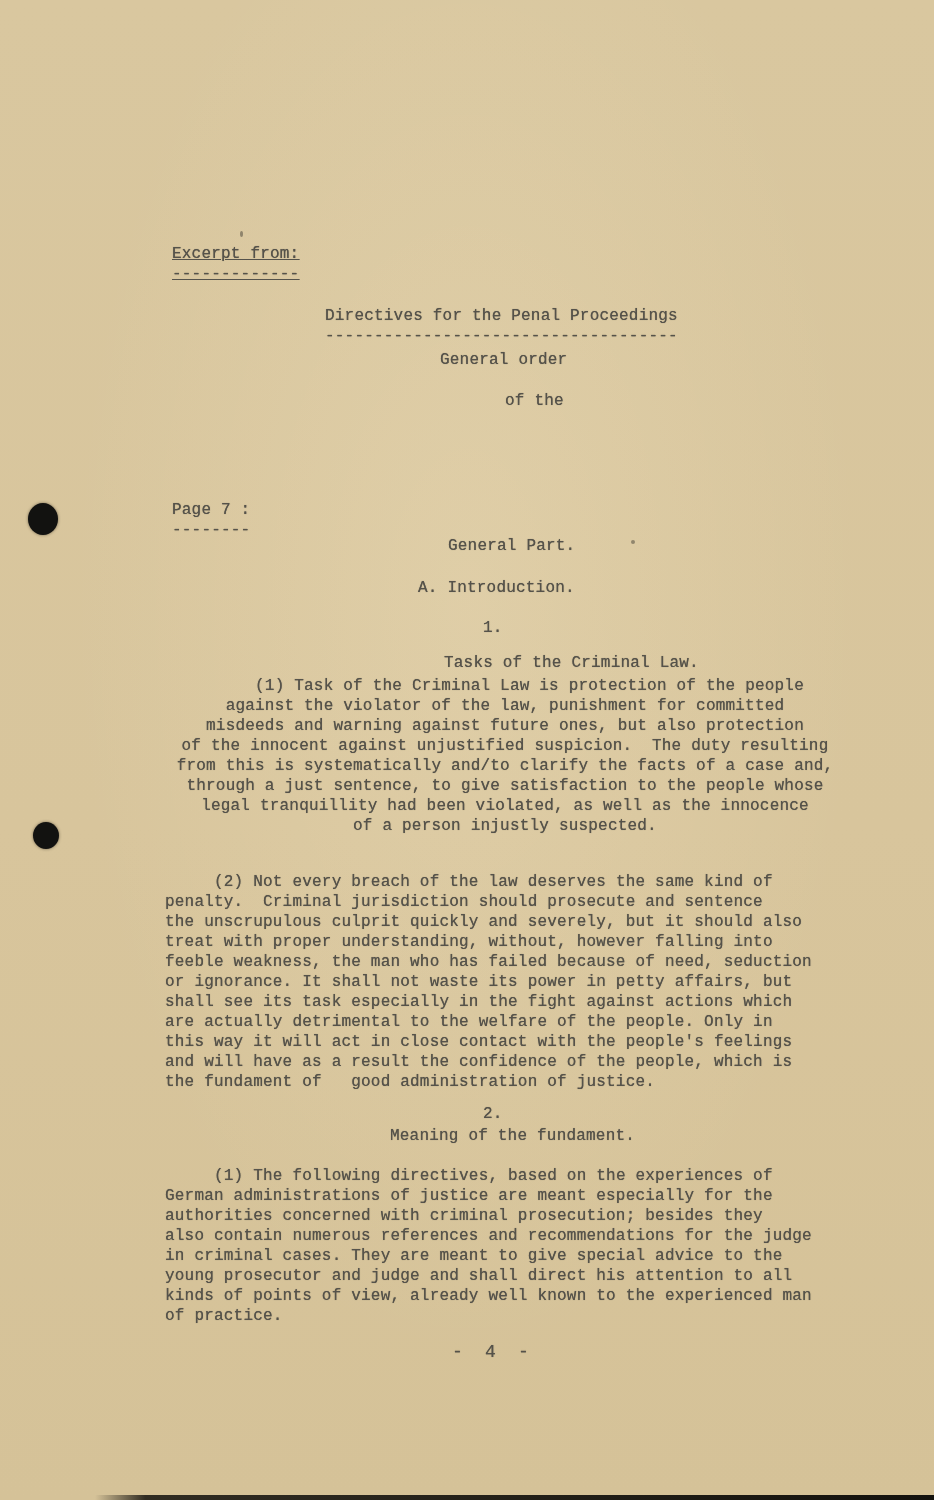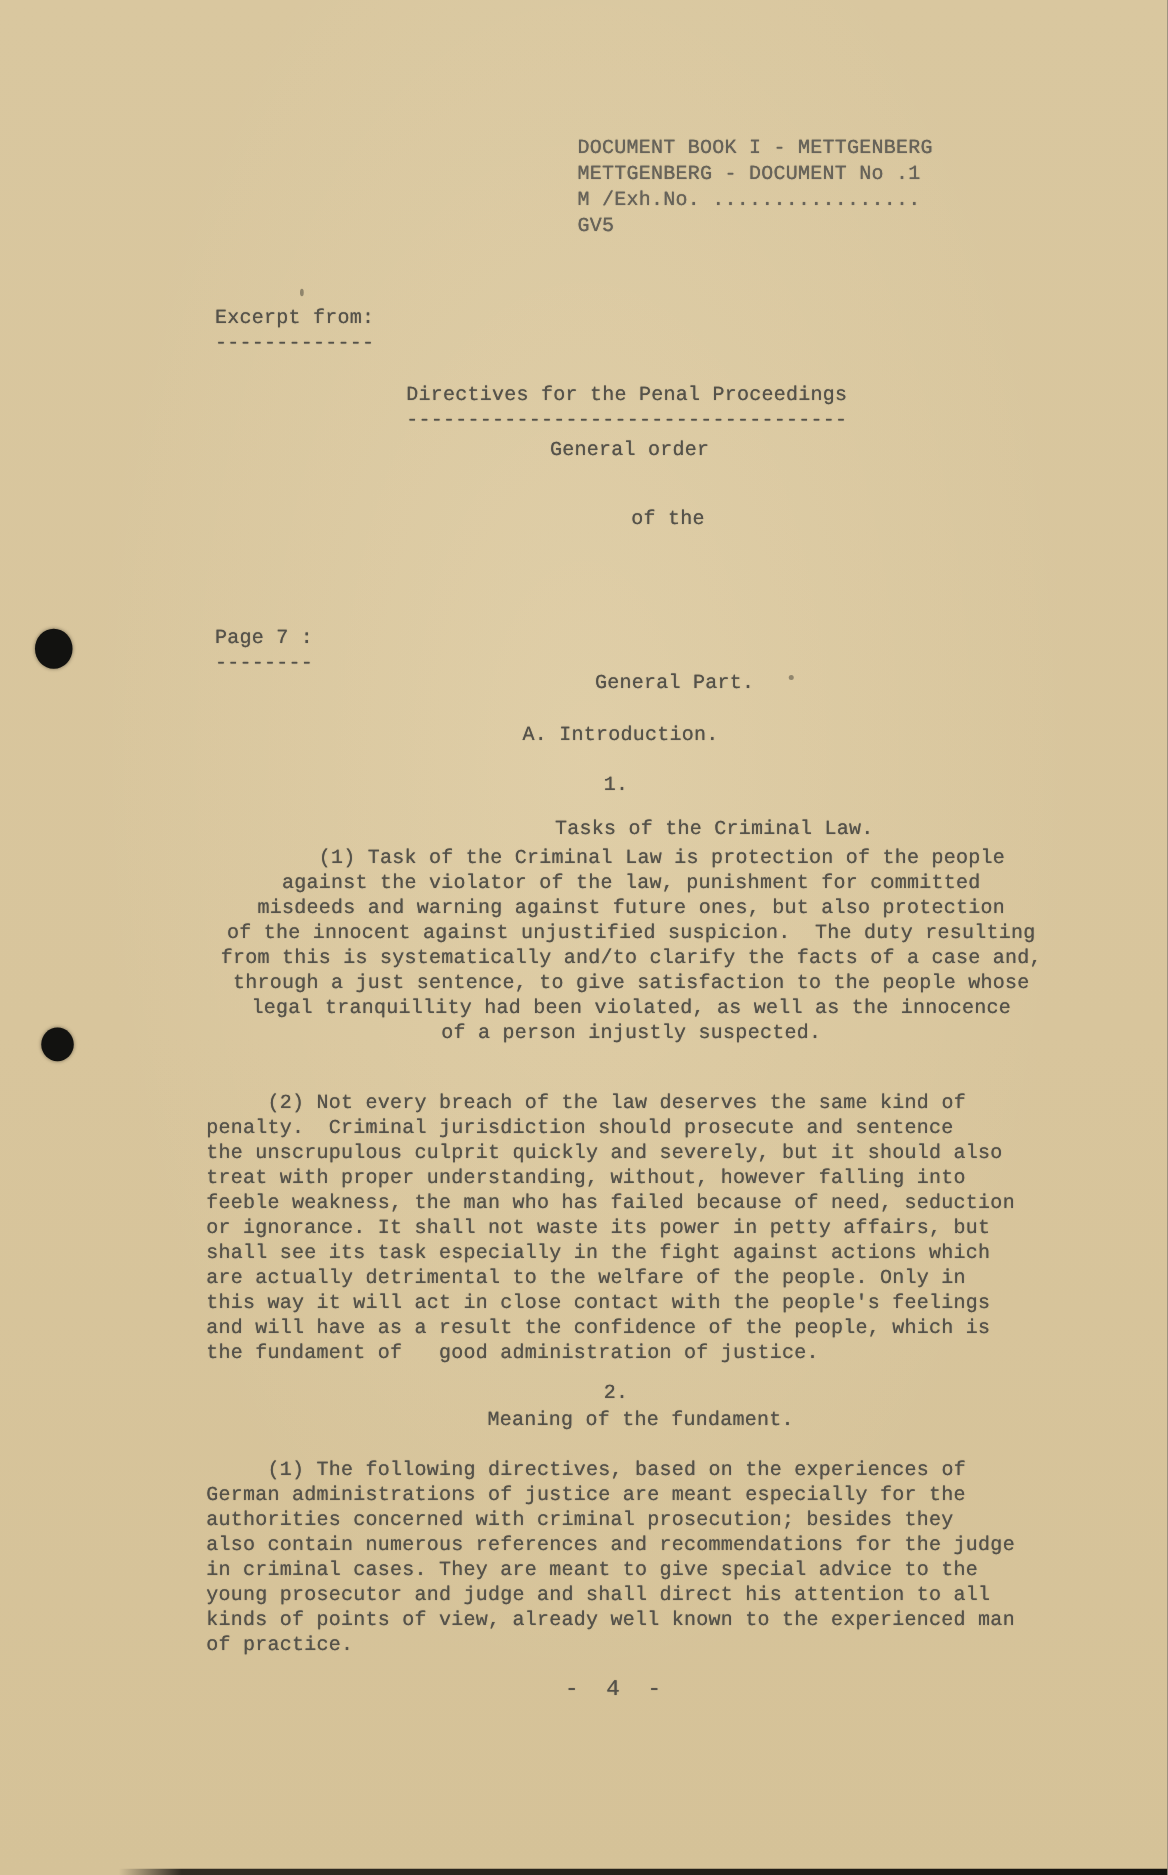--- a/index.html
+++ b/index.html
@@ -40,40 +40,36 @@
   .speck{ position:absolute; background:rgba(70,66,56,0.5); border-radius:50%; }
 </style>
 </head>
 <body>
 
 <div class="page">
 
   <div class="hole hole-1"></div>
   <div class="hole hole-2"></div>
 
-  <div class="tw faded" style="left:462px; top:108px; line-height:21px;">DOCUMENT BOOK I - METTGENBERG
-METTGENBERG - DOCUMENT No .1
-M /Exh.No. .................
-GV5</div>
 
-  <div class="tw" style="left:172px; top:244px;">Excerpt from:
+  <div class="tw" style="left:172px; top:244px;text-decoration:underline;">Excerpt from:
 -------------</div>
 
   <div class="tw" style="left:325px; top:306px;">Directives for the Penal Proceedings
 ------------------------------------</div>
 
   <div class="tw" style="left:440px; top:350px;">General order</div>
 
-  <div class="tw" style="left:505px; top:405px;">of the</div>
+  <div class="tw" style="left:505px; top:391px;">of the</div>
 
 
   <div class="tw" style="left:172px; top:500px;">Page 7 :
 --------</div>
 
-  <div class="tw" style="left:448px; top:536px;margin-left:28px;">General Part.</div>
+  <div class="tw" style="left:448px; top:536px;">General Part.</div>
 
   <div class="tw" style="left:418px; top:578px;">A. Introduction.</div>
 
   <div class="tw" style="left:483px; top:618px;">1.</div>
 
   <div class="tw" style="left:400px; top:653px;margin-left:44px;">Tasks of the Criminal Law.</div>
 
   <div class="tw" style="left:165px; top:676px; width:680px;text-align:center;">     (1) Task of the Criminal Law is protection of the people
 against the violator of the law, punishment for committed
 misdeeds and warning against future ones, but also protection

